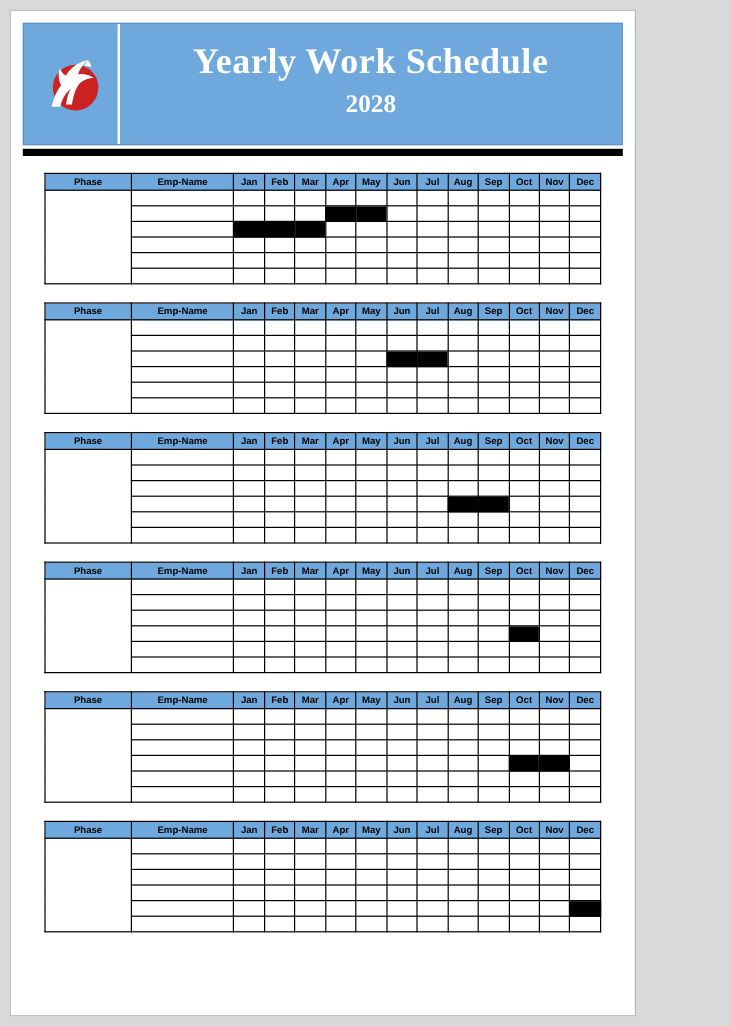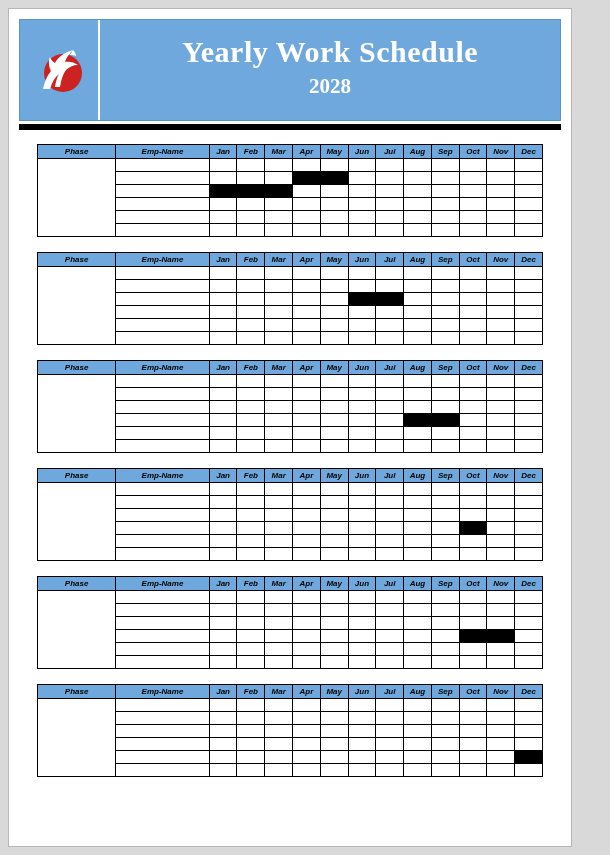--- a/index.html
+++ b/index.html
@@ -10,21 +10,21 @@
     width: 610px;
     height: 855px;
     background: #d9d9d9;
     font-family: "Liberation Sans", sans-serif;
     overflow: hidden;
   }
   .page {
     position: absolute;
     left: 8px;
     top: 8px;
-    width: 564px;
+    width: 522px;
     height: 839px;
     background: #ffffff;
     border: 1px solid #b6b6b6;
     box-sizing: border-box;
     overflow: hidden;
   }
   
   .banner {
     position: relative;
     margin: 10px 10px 0 10px;
@@ -81,21 +81,20 @@
   
   .tables {
     margin: 14px 28px 0 28px;
   }
   table.sched {
     width: 100%;
     border-collapse: collapse;
     table-layout: fixed;
     margin-bottom: 15px;
     background: #ffffff;
-    font-style: italic;
   }
   table.sched th, table.sched td {
     border: 1px solid #000000;
     height: 13px;
     padding: 0;
     font-size: 8px;
     font-weight: bold;
     color: #000000;
     text-align: center;
     line-height: 11px;

